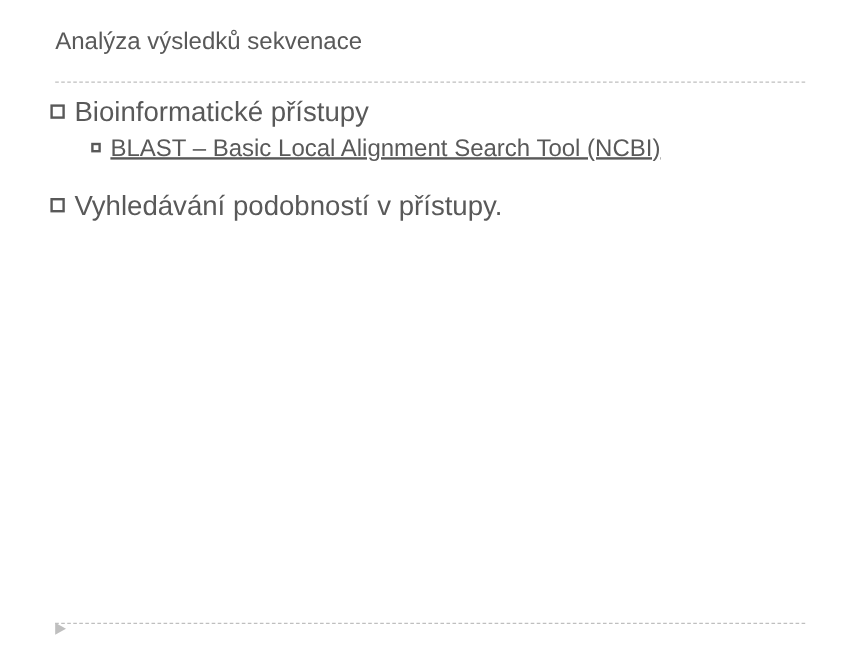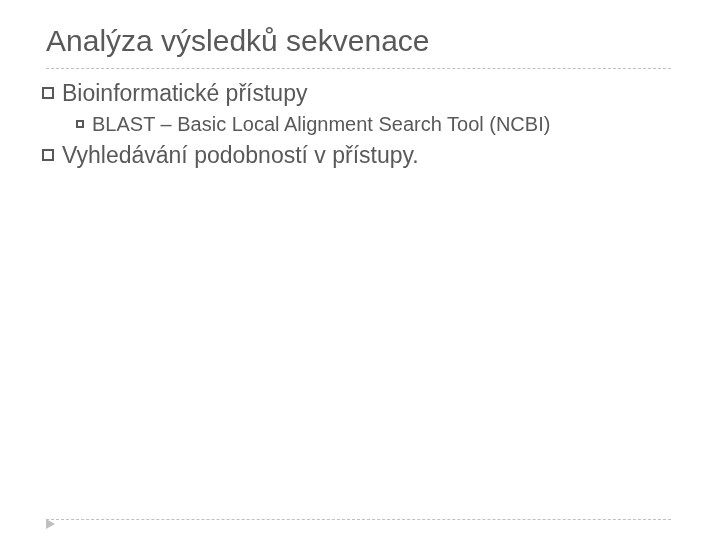--- a/index.html
+++ b/index.html
@@ -18,21 +18,21 @@
     position: relative;
     width: 720px;
     height: 540px;
     box-sizing: border-box;
   }
 
   .title {
     position: absolute;
     left: 46px;
     top: 24px;
-    font-size: 30px;
+    font-size: 20px;
     color: #595959;
     font-weight: 400;
   }
 
   .dashed-top {
     position: absolute;
     left: 46px;
     top: 68px;
     width: 625px;
     height: 0;
@@ -65,21 +65,22 @@
     position: relative;
     top: -2px;
   }
 
   .lvl2 {
     position: relative;
     font-size: 20px;
     color: #595959;
     line-height: 1.25;
     margin-left: 34px;
-    margin-bottom: 4px;
+    margin-bottom: 20px;
+    text-decoration: underline;
   }
 
   .lvl2 .sq {
     display: inline-block;
     width: 8px;
     height: 8px;
     border: 2px solid #595959;
     box-sizing: border-box;
     background: transparent;
     margin-right: 8px;

